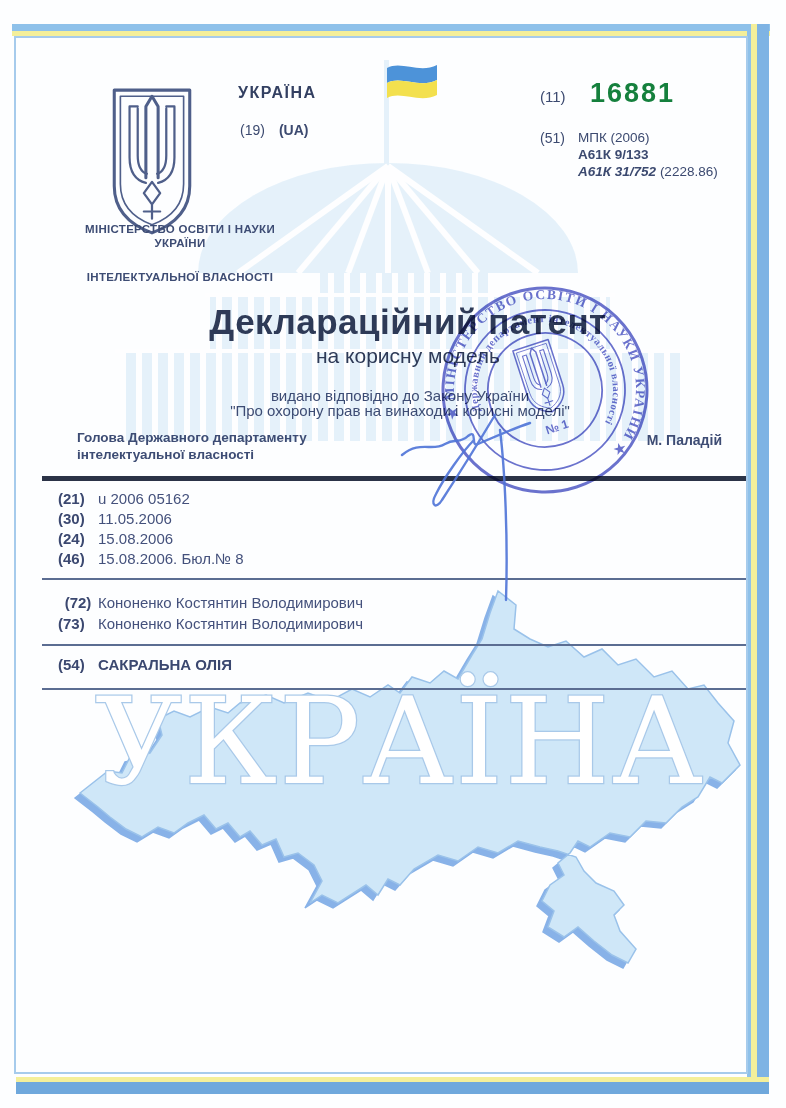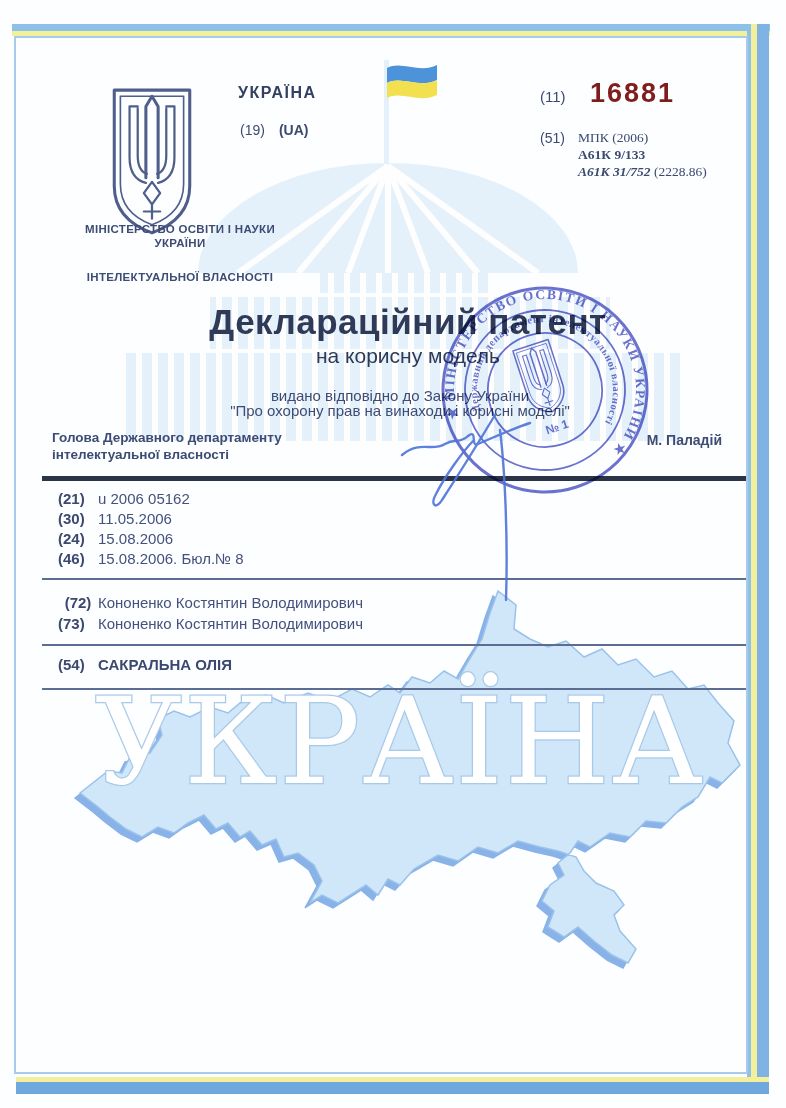--- a/index.html
+++ b/index.html
@@ -14,34 +14,34 @@
   .st-r-yel    {left:751px;top:24px;width:6px;height:1070px;background:#f4ef9a;}
   .st-r-blue2  {left:757px;top:24px;width:12px;height:1070px;background:#7eb3e4;}
   .st-b-yel    {left:16px;top:1077px;width:753px;height:5px;background:#f4ef9a;}
   .st-b-blue   {left:16px;top:1082px;width:753px;height:12px;background:#6fa8dc;}
   .inner-border{left:14px;top:36px;width:730px;height:1034px;border:2px solid #a6cbec;}
   
   .country{left:238px;top:84px;font-size:16px;font-weight:bold;letter-spacing:1.5px;color:#334062;}
   .code19{left:240px;top:122px;font-size:14px;}
   .code19 b{margin-left:14px;}
   .num11-label{left:540px;top:88px;font-size:15px;}
-  .num11{left:590px;top:78px;font-size:27px;font-weight:bold;letter-spacing:2px;color:#7f1d1d;}
+  .num11{left:590px;top:78px;font-size:27px;font-weight:bold;letter-spacing:2px;color:#15803d;}
   .c51-label{left:540px;top:130px;font-size:14px;}
-  .ipc{left:578px;font-size:13.5px;font-family:Liberation Serif, serif;}
+  .ipc{left:578px;font-size:13.5px;}
   .ipc.l1{top:130px;}
   .ipc.l2{top:147px;font-weight:bold;}
   .ipc.l3{top:164px;}
   .ipc.l3 .cls{font-weight:bold;font-style:italic;}
   .ministry{left:52px;top:222px;width:256px;text-align:center;font-size:11.5px;font-weight:bold;line-height:14px;letter-spacing:.3px;color:#3d4c74;}
   .dept{left:52px;top:270px;width:256px;text-align:center;font-size:11.5px;font-weight:bold;line-height:14px;letter-spacing:.3px;color:#3d4c74;}
   .doc-title{left:118px;top:303px;width:580px;text-align:center;color:#2e3a57;}
   .doc-title .t1{font-size:35px;font-weight:bold;letter-spacing:.5px;line-height:38px;}
   .doc-title .t2{font-size:21px;font-weight:normal;line-height:30px;}
   .issued{left:190px;top:388px;width:420px;text-align:center;font-size:15px;line-height:15px;color:#3d4c74;}
-  .sig-role{left:52px;top:429px;font-size:13.5px;font-weight:bold;line-height:17px;color:#3d4c74;}
+  .sig-role{left:77px;top:429px;font-size:13.5px;font-weight:bold;line-height:17px;color:#3d4c74;}
   .sig-name{left:600px;top:432px;width:122px;text-align:right;font-size:14px;font-weight:bold;color:#3d4c74;}
   .rule-thick{left:42px;top:476px;width:704px;height:4.5px;background:#2b3347;}
   .rule-thin{left:42px;width:704px;height:1.6px;background:#5b6d92;}
   .r1{top:578px;}.r2{top:644px;}.r3{top:688px;}
   .frow{left:58px;font-size:15px;color:#44517c;white-space:nowrap;}
   .frow .code{display:inline-block;width:40px;font-weight:bold;color:#3b4870;}
   .f21{top:490px;}.f22{top:510px;}.f24{top:530px;}.f46{top:550px;}
   .p72{top:594px;text-align:center;}.p73{top:615px;}
   .f54{top:656px;font-weight:bold;color:#3b4870;}
   .stamp{left:437px;top:282px;width:216px;height:216px;opacity:.82;mix-blend-mode:multiply;}

